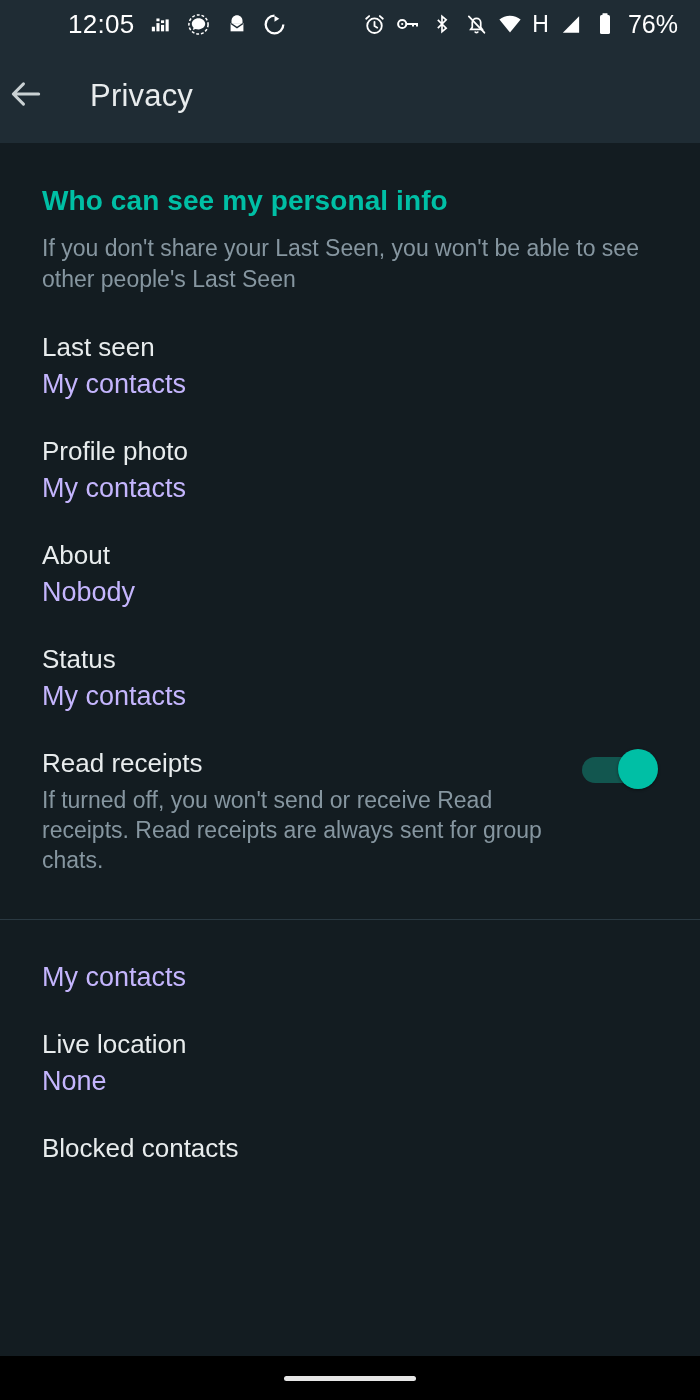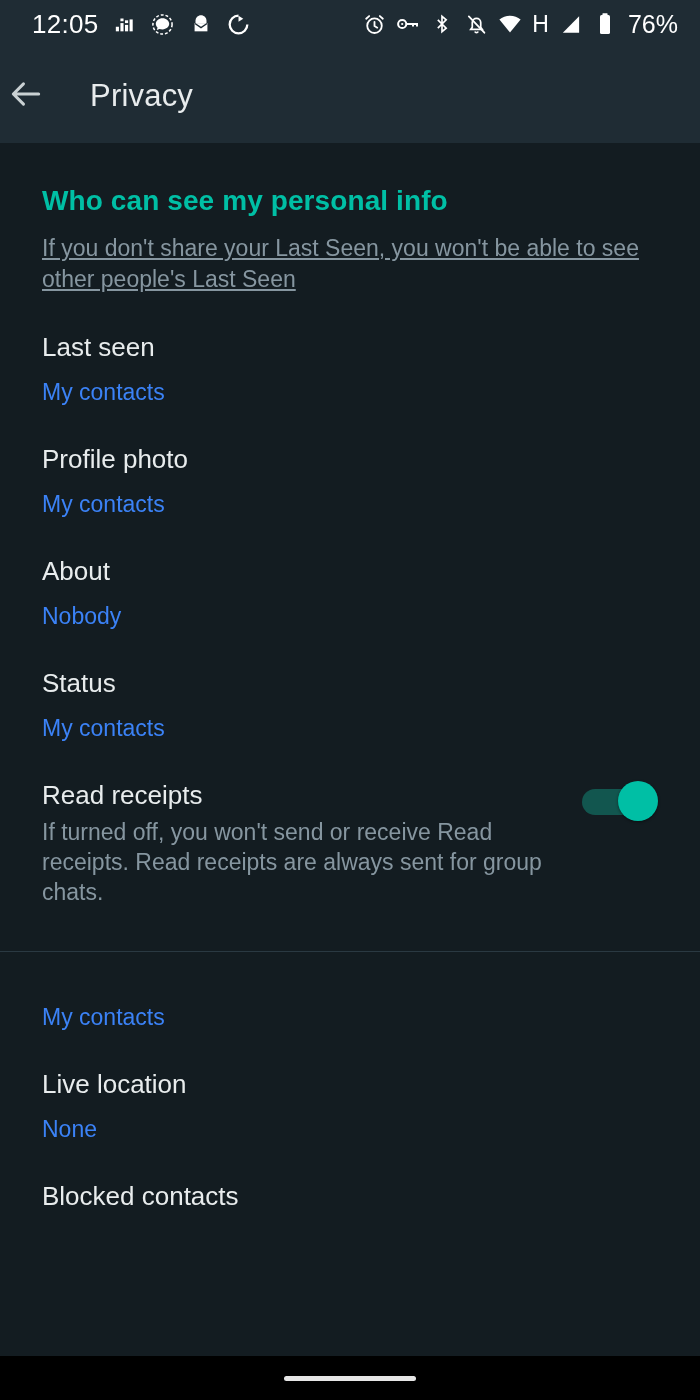--- a/index.html
+++ b/index.html
@@ -35,20 +35,21 @@
     display: flex;
     align-items: center;
     gap: 14px;
   }
   .status-time {
     font-size: 26px;
     font-weight: 400;
     letter-spacing: 0.3px;
     line-height: 1;
     color: #ffffff;
+    margin-left: 36px;
   }
   .status-spacer { flex: 1 1 auto; }
   .status-right {
     display: flex;
     align-items: center;
     gap: 10px;
   }
   .sb-icon {
     display: inline-flex;
     align-items: center;
@@ -111,39 +112,38 @@
     font-weight: 700;
     padding: 42px 42px 0 42px;
     letter-spacing: 0.1px;
   }
 
   .section-desc {
     color: #8696a0;
     font-size: 23px;
     line-height: 31px;
     padding: 16px 58px 0 42px;
-    text-decoration: underline;
   }
 
   .row {
     padding: 36px 42px 0 42px;
     position: relative;
     cursor: pointer;
   }
   .row-title {
     color: #e8eced;
     font-size: 26px;
     font-weight: 400;
     line-height: 32px;
   }
   .row-sub {
-    color: #3b82f6;
-    font-size: 23px;
+    color: #c4b5fd;
+    font-size: 27px;
     line-height: 30px;
-    margin-top: 14px;
+    margin-top: 6px;
   }
   .row-desc {
     color: #8696a0;
     font-size: 23px;
     line-height: 30px;
     margin-top: 6px;
     padding-right: 120px;
   }
 
   .row.has-toggle { padding-right: 28px; }

